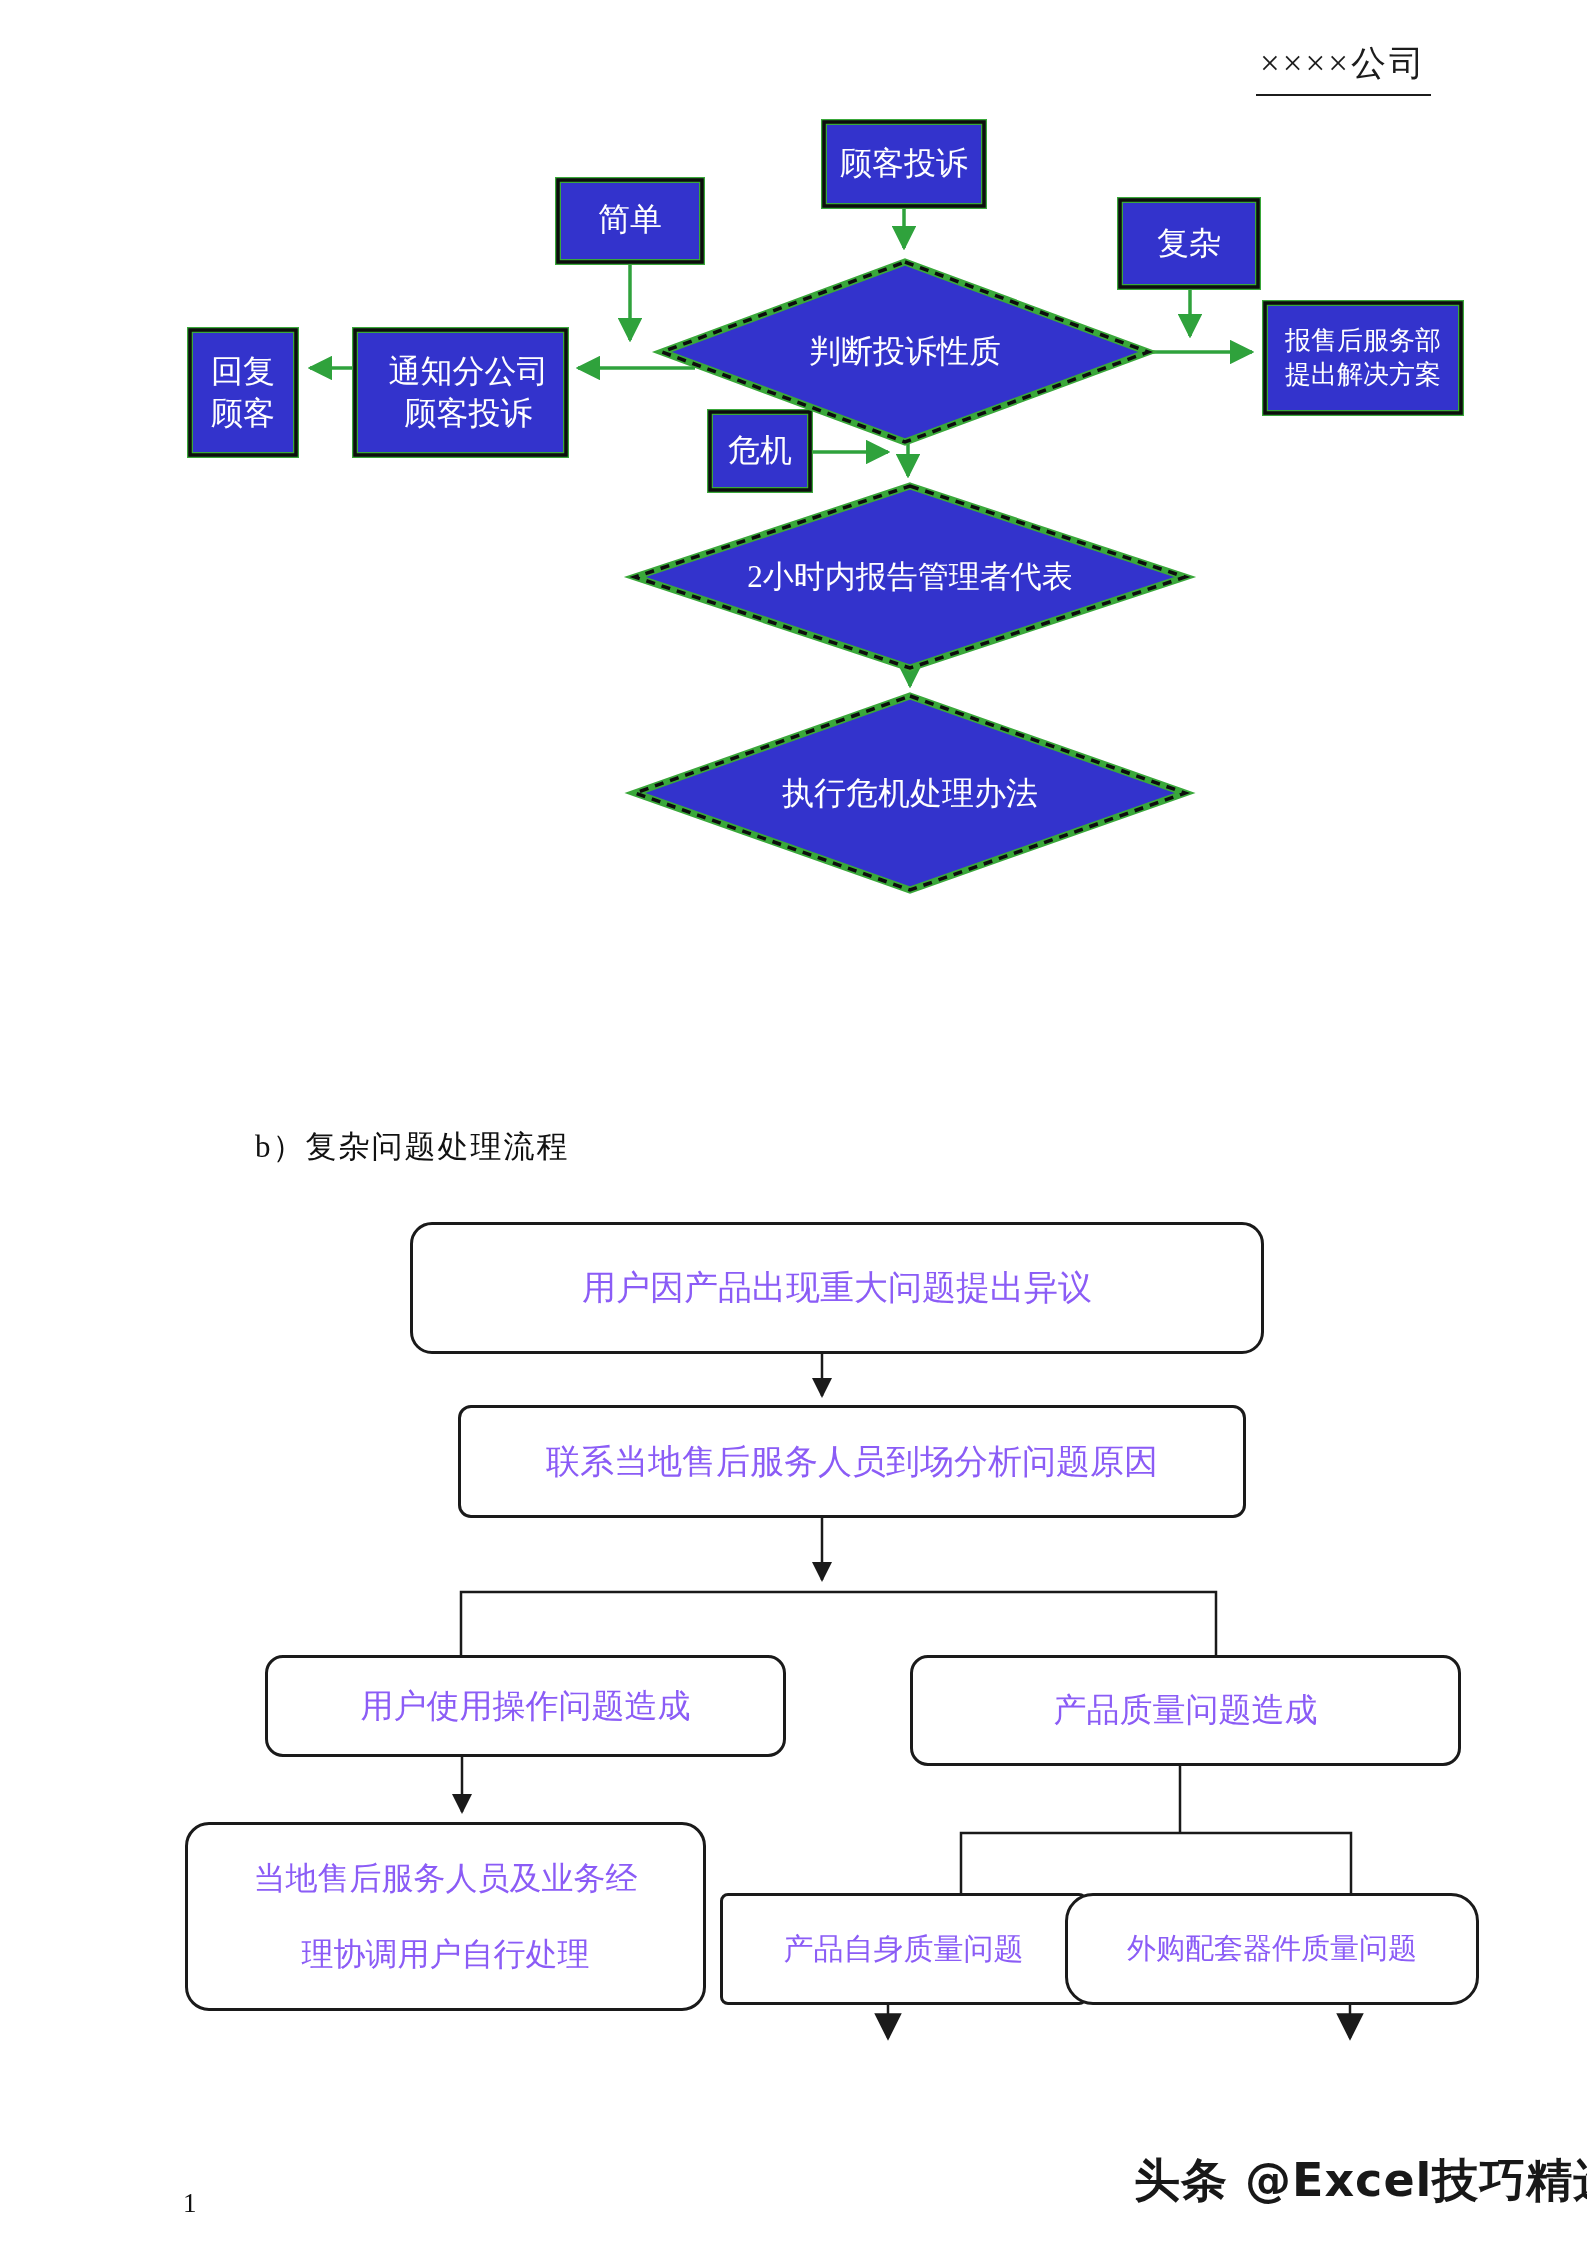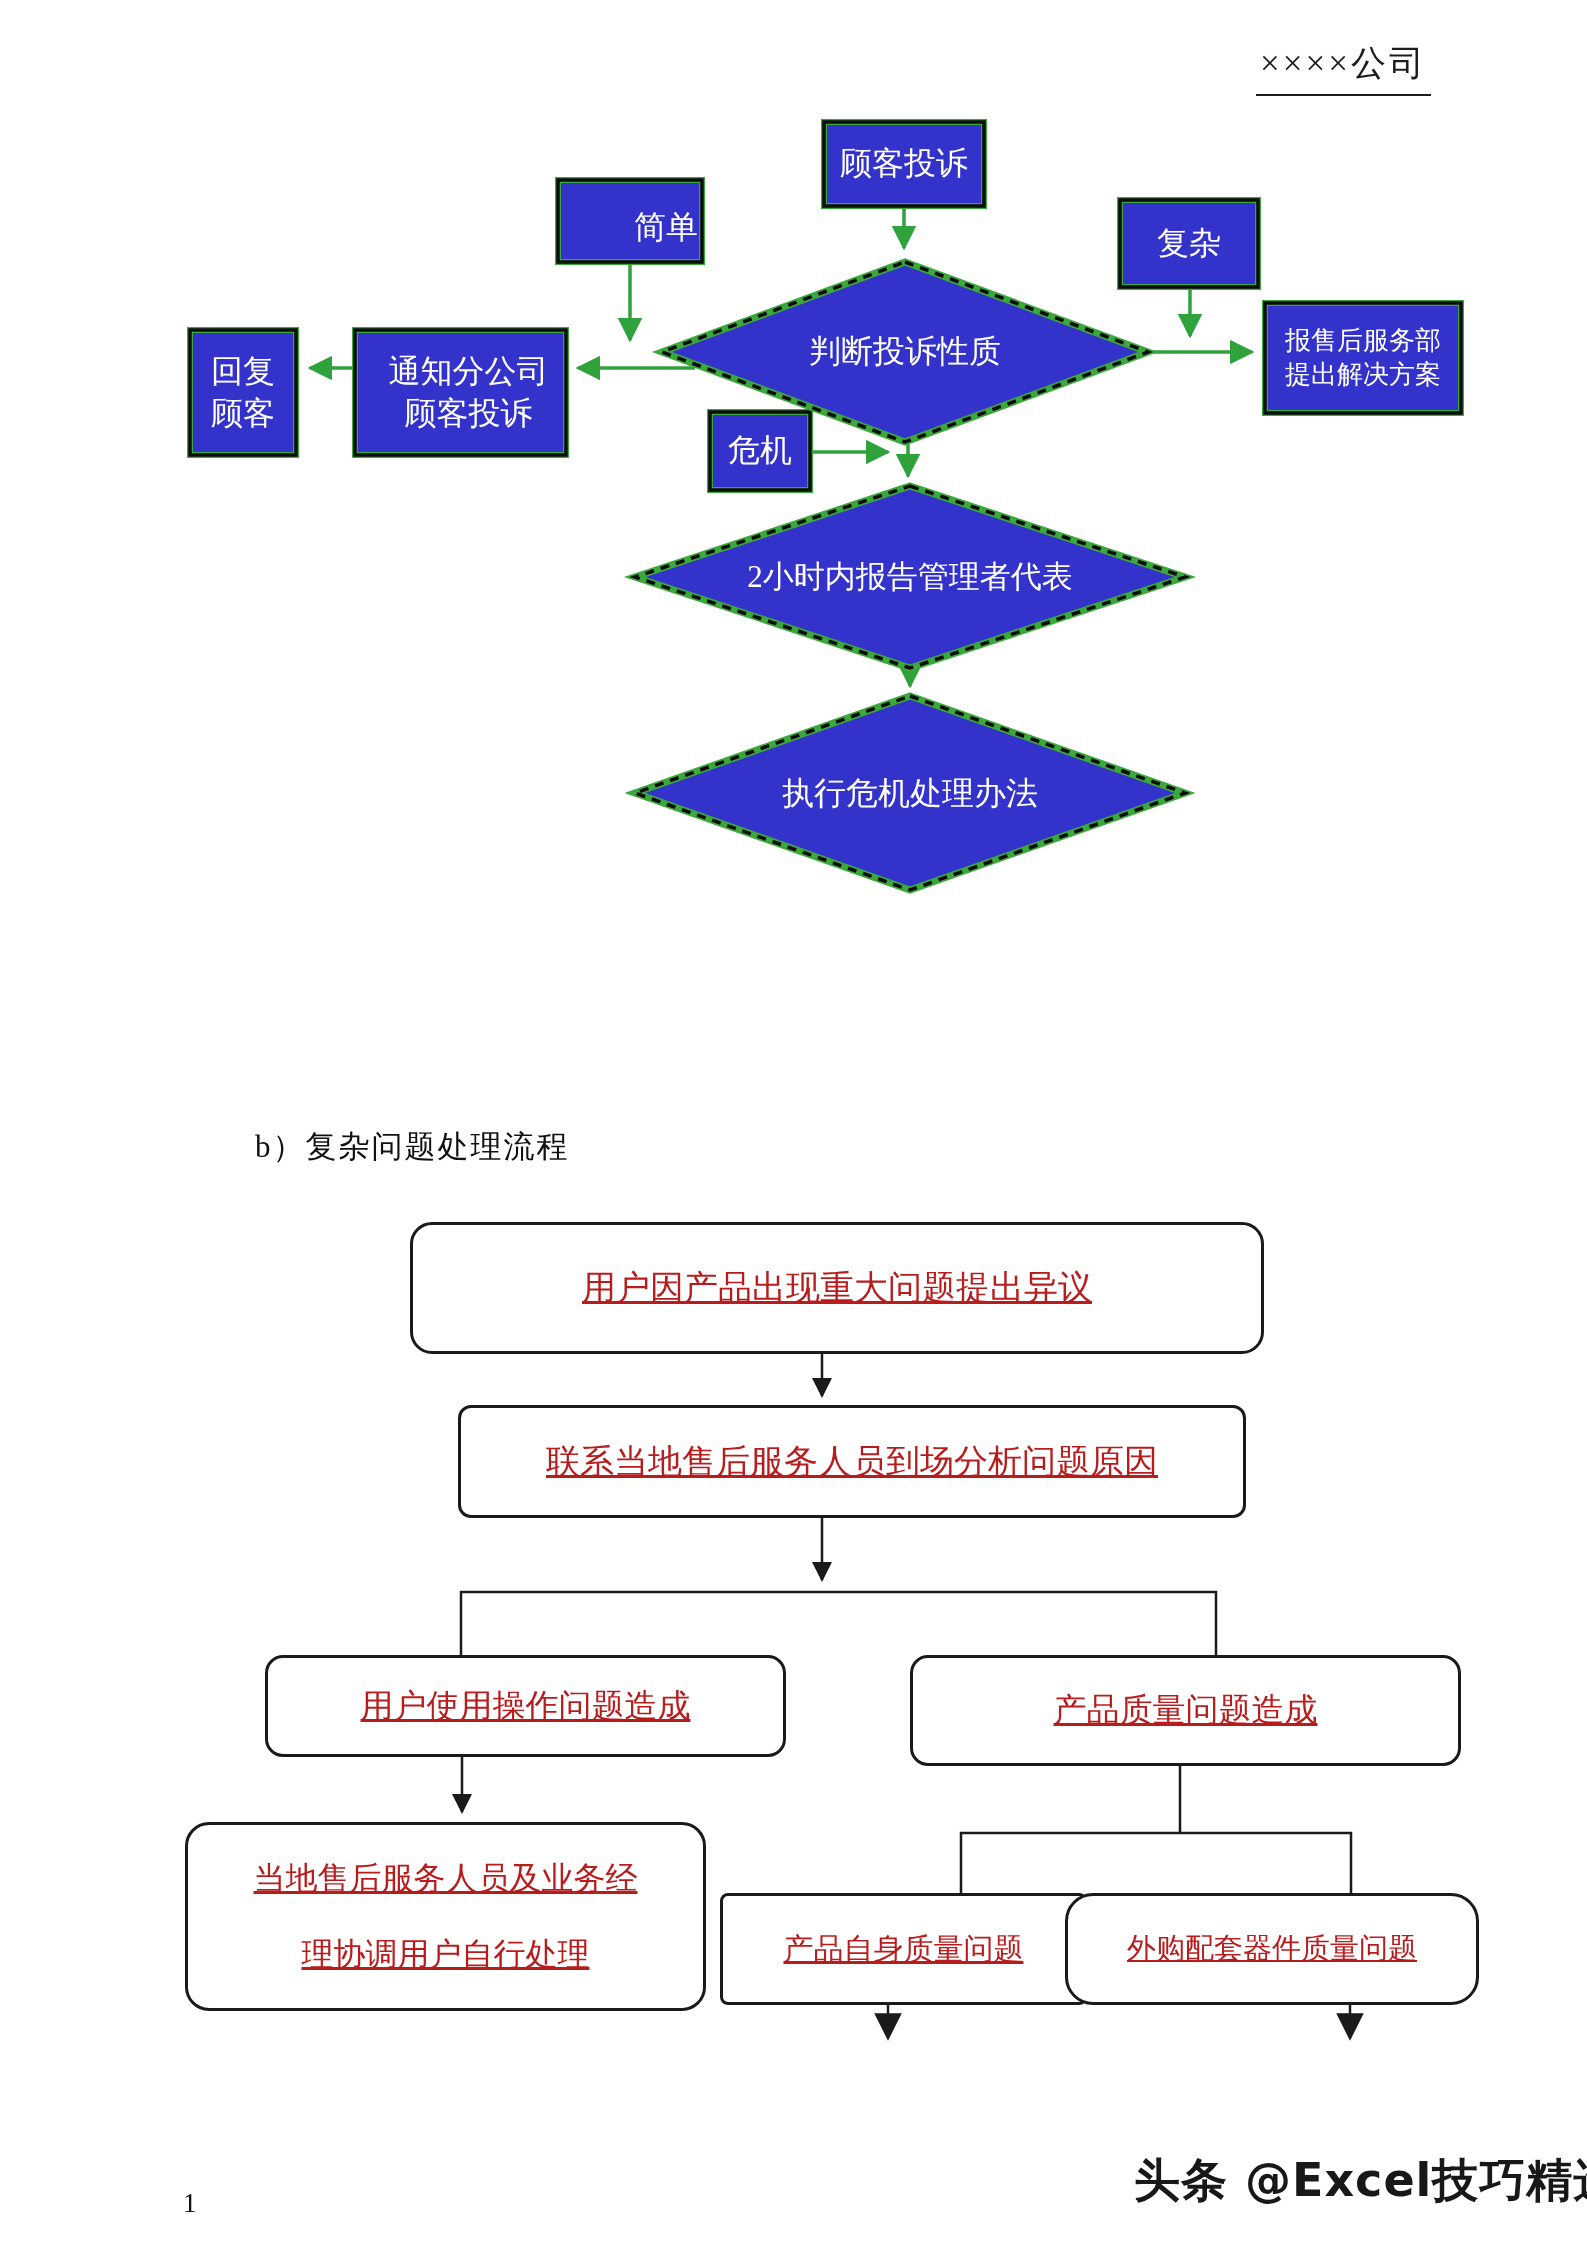--- a/index.html
+++ b/index.html
@@ -23,21 +23,21 @@
   .bluetext {
     position:absolute; display:flex; align-items:center; justify-content:center;
     color:#ffffff; font-size:32px; text-align:center; line-height:1.3;
     z-index:3; white-space:nowrap;
   }
   .bluetext.col { flex-direction:column; }
   
   .box2 {
     position:absolute; display:flex; align-items:center; justify-content:center;
     background:#ffffff; border:3px solid #1a1a1a; border-radius:20px;
-    color:#b91c1c; font-size:33px; text-align:center; z-index:3; white-space:nowrap;text-decoration:underline;
+    color:#8b5cf6; font-size:33px; text-align:center; z-index:3; white-space:nowrap;
   }
   .box2.col { flex-direction:column; }
   .section-label {
     position:absolute; left:255px; top:1126px;
     font-size:31px; color:#111; letter-spacing:2px; white-space:nowrap;
   }
   .watermark {
     position:absolute; left:1134px; top:2150px;
     font-family:"DejaVu Sans","Liberation Sans",sans-serif;
     font-weight:800; font-size:46px; color:#181818; letter-spacing:1px;
@@ -118,21 +118,21 @@
       <line x1="822" y1="1512" x2="822" y2="1580" marker-end="url(#arrBlack)"></line>
       <path d="M461,1655 L461,1592 L1216,1592 L1216,1655"></path>
       <line x1="462" y1="1750" x2="462" y2="1812" marker-end="url(#arrBlack)"></line>
       <path d="M1180,1760 L1180,1833 M961,1893 L961,1833 L1351,1833 L1351,1893"></path>
       <line x1="888" y1="1999" x2="888" y2="2038" marker-end="url(#arrBlackBig)"></line>
       <line x1="1350" y1="1999" x2="1350" y2="2038" marker-end="url(#arrBlackBig)"></line>
     </g>
   </svg>
 
   <div class="bluetext" style="left:824px;top:122px;width:160px;height:84px;">顾客投诉</div>
-  <div class="bluetext" style="left:558px;top:180px;width:144px;height:96px;padding-left:36px;">简单</div>
+  <div class="bluetext" style="left:558px;top:172px;width:144px;height:96px;">简单</div>
   <div class="bluetext" style="left:1120px;top:200px;width:138px;height:87px;">复杂</div>
   <div class="bluetext" style="left:662px;top:312px;width:486px;height:80px;">判断投诉性质</div>
   <div class="bluetext col" style="left:190px;top:330px;width:106px;height:125px;">
     <span>回复</span>
     <span>顾客</span>
   </div>
   <div class="bluetext col" style="left:355px;top:330px;width:227px;height:125px;">
     <span>通知分公司</span>
     <span>顾客投诉</span>
   </div>

